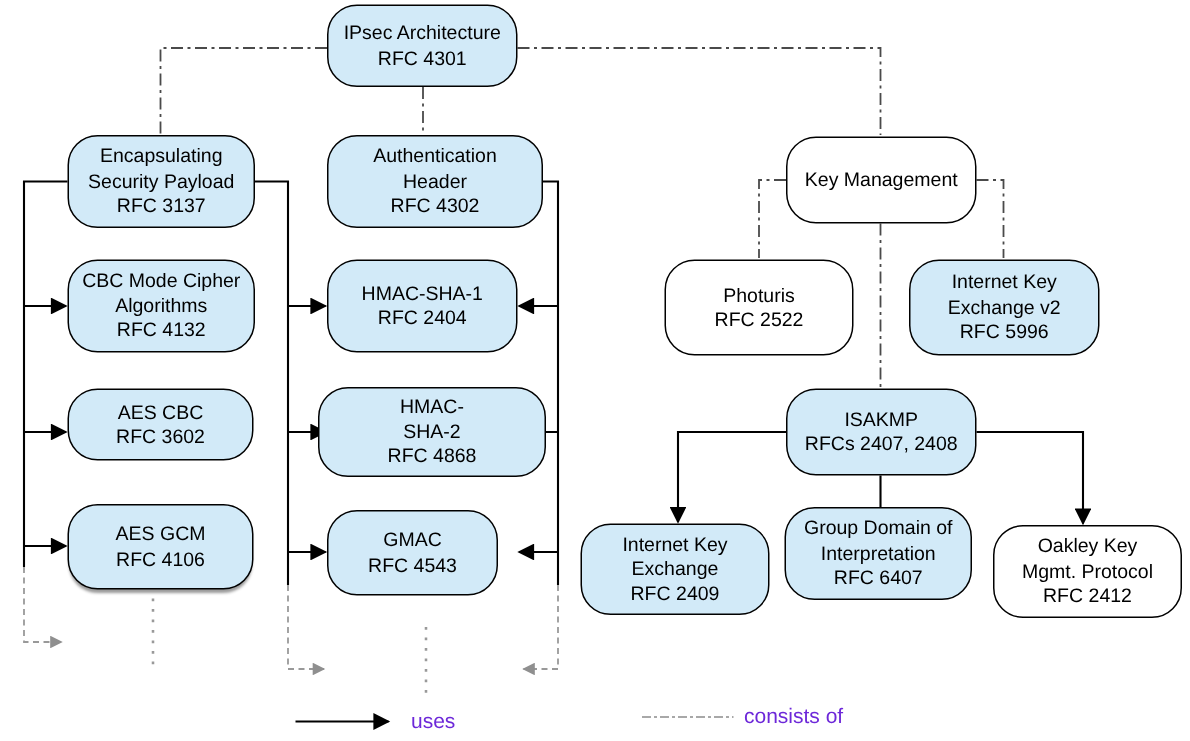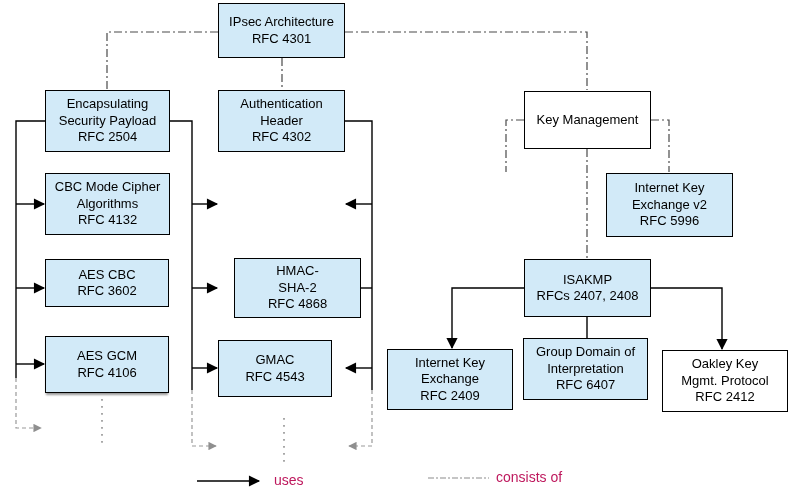--- a/index.html
+++ b/index.html
@@ -8,32 +8,32 @@
     width:793px;height:494px;
     background:#ffffff;
     font-family:"Liberation Sans", sans-serif;
     overflow:hidden;
   }
   #wires{position:absolute;left:0;top:0;width:793px;height:494px;}
   .node{
     position:absolute;
     box-sizing:border-box;
     border:1.4px solid #000;
-    border-radius:0;
+    border-radius:20px;
     background:#ffffff;
     display:flex;align-items:center;justify-content:center;
     text-align:center;
     font-size:13px;line-height:16.5px;color:#000;
   }
   .node.blue{background:#d2eaf8;}
   .node.shadow{box-shadow:0 3px 2px -1px #9a9a9a;}
   .node-label{white-space:pre-line;display:block;padding:0 2px;}
   .legend-label{
     position:absolute;
-    font-size:14px;color:#be185d;line-height:16px;text-align:right;
+    font-size:14px;color:#6d28d9;line-height:16px;text-align:right;
   }
 </style>
 </head>
 <body>
 
 <div id="canvas">
 
   <svg id="wires" viewBox="0 0 793 494" xmlns="http://www.w3.org/2000/svg">
     <defs>
       <marker id="arrow-black" viewBox="0 0 10 10" refX="9" refY="5" markerWidth="9" markerHeight="8" orient="auto-start-reverse">
@@ -89,53 +89,61 @@
   </svg>
 
   <div class="node blue" style="left:218px;top:3px;width:127px;height:55px">
     <span class="node-label">IPsec Architecture
 RFC 4301</span>
   </div>
 
   <div class="node blue" style="left:45px;top:90px;width:125px;height:62px">
     <span class="node-label">Encapsulating
 Security Payload
-RFC 2504</span>
+RFC 3137</span>
   </div>
 
-  <div class="node blue" style="left:218px;top:90px;width:127px;height:62px">
+  <div class="node blue" style="left:218px;top:90px;width:144px;height:62px">
     <span class="node-label">Authentication
 Header
 RFC 4302</span>
   </div>
 
   <div class="node" style="left:524px;top:91px;width:127px;height:58px">
     <span class="node-label">Key Management</span>
   </div>
 
   <div class="node blue" style="left:45px;top:173px;width:125px;height:62px">
     <span class="node-label">CBC Mode Cipher
 Algorithms
 RFC 4132</span>
   </div>
 
+  <div class="node blue" style="left:218px;top:173px;width:127px;height:62px">
+    <span class="node-label">HMAC-SHA-1
+RFC 2404</span>
+  </div>
 
+  <div class="node" style="left:443px;top:173px;width:126px;height:64px">
+    <span class="node-label">Photuris
+RFC 2522</span>
+  </div>
 
   <div class="node blue" style="left:606px;top:173px;width:127px;height:64px">
     <span class="node-label">Internet Key
 Exchange v2
 RFC 5996</span>
   </div>
 
   <div class="node blue" style="left:45px;top:259px;width:124px;height:48px">
     <span class="node-label">AES CBC
 RFC 3602</span>
   </div>
 
-  <div class="node blue" style="left:234px;top:258px;width:127px;height:60px">
+  <div class="node blue" style="left:212px;top:258px;width:152px;height:60px">
     <span class="node-label">HMAC-
 SHA-2
 RFC 4868</span>
   </div>
 
   <div class="node blue" style="left:524px;top:259px;width:127px;height:58px">
     <span class="node-label">ISAKMP
 RFCs 2407, 2408</span>
   </div>
 

